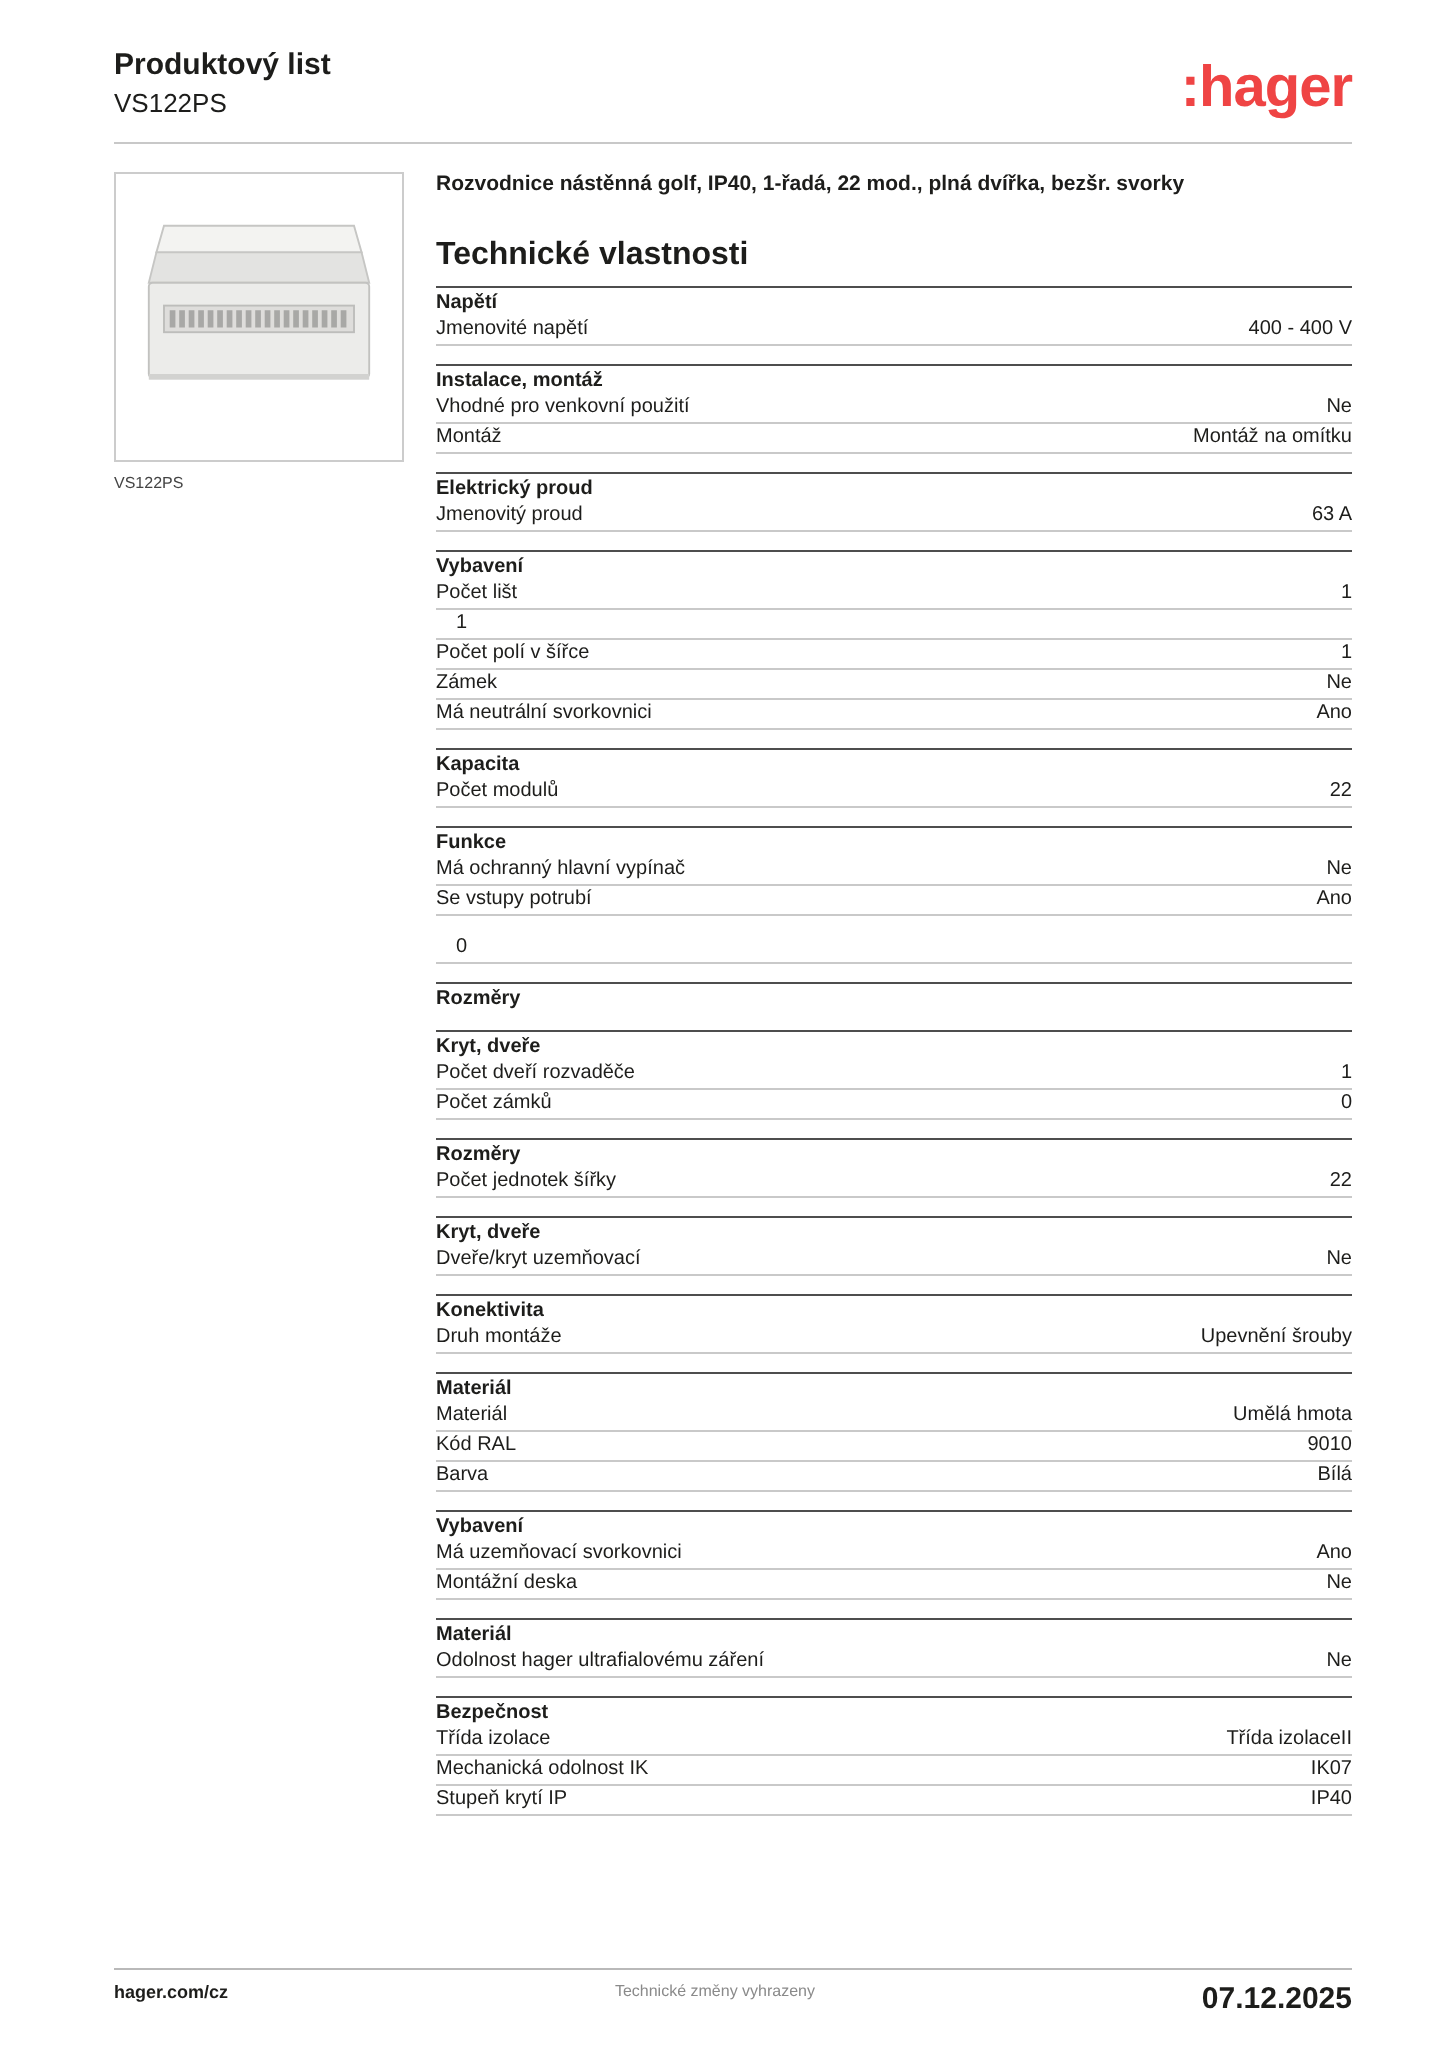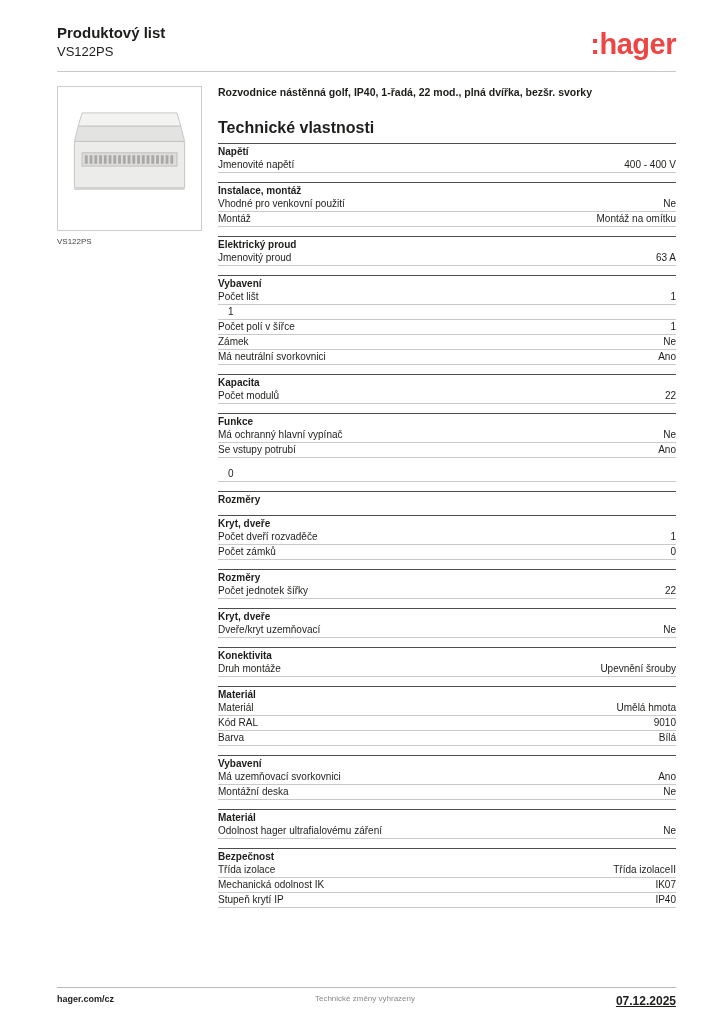--- a/index.html
+++ b/index.html
@@ -47,21 +47,21 @@
   }
   .spec-label { flex: 1; }
   .spec-value { text-align: right; white-space: nowrap; padding-left: 10px; }
 
   
   footer { margin-top: auto; }
   .footer-rule { border-top: 1px solid #b9b9b9; }
   .footer-row { display: flex; justify-content: space-between; align-items: flex-start; padding-top: 6px; }
   .footer-left  { font-size: 9px; font-weight: bold; }
   .footer-center{ font-size: 8px; color: #8a8a8a; }
-  .footer-right { font-size: 12px; font-weight: bold; text-decoration: underline; }
+  .footer-right { font-size: 15px; font-weight: bold; }
 </style>
 </head>
 <body>
 
 <div class="page">
 
   <header>
     <div class="title-block">
       <div class="doc-title">Produktový list</div>
       <div class="doc-code">VS122PS</div>

